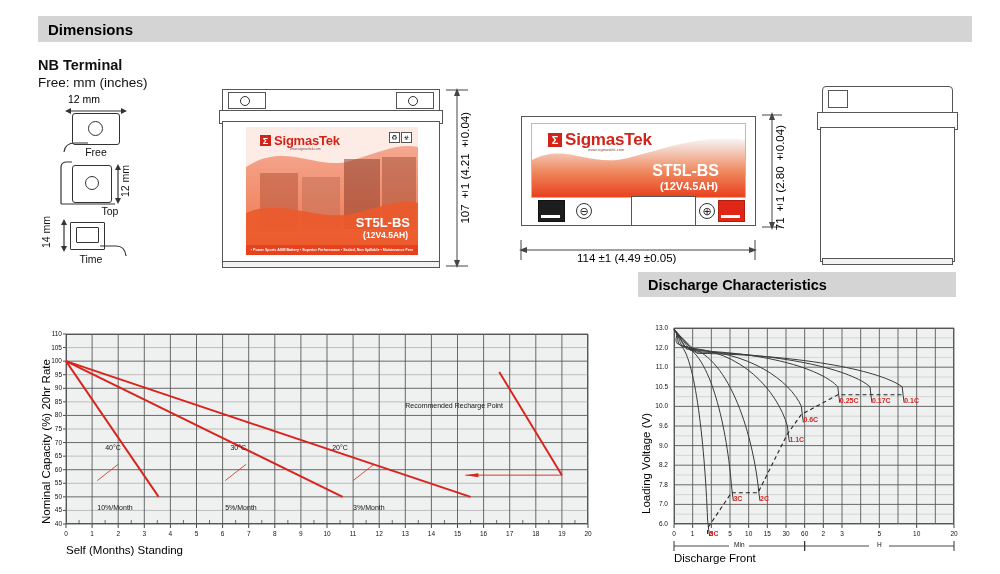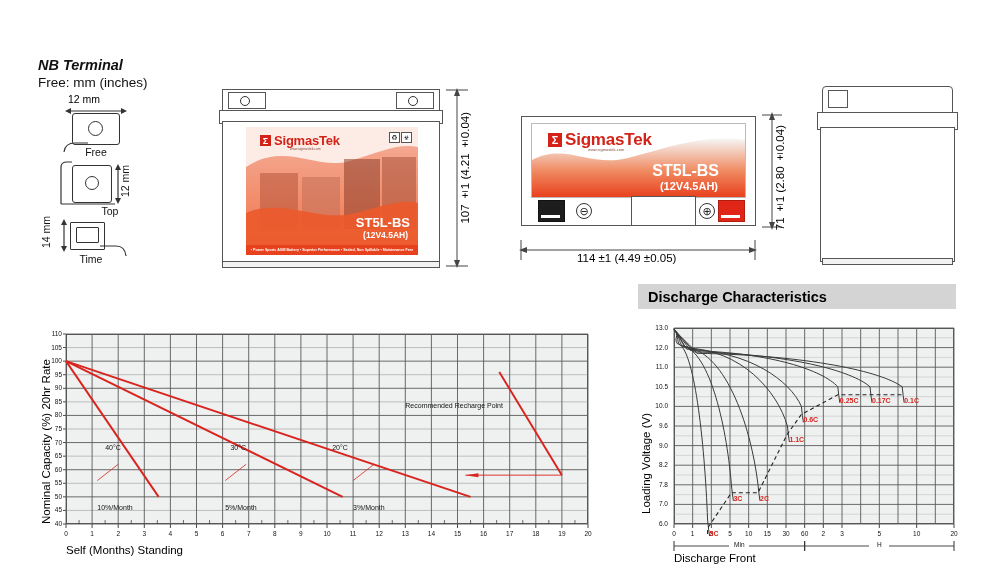--- a/index.html
+++ b/index.html
@@ -12,24 +12,24 @@
 
   
   .sec-bar{
     position:absolute;background:#d4d4d4;
     display:flex;align-items:center;
     font-weight:bold;color:#000;
     padding-left:10px;box-sizing:border-box;
   }
   #sec-dimensions{left:38px;top:16px;width:934px;height:26px;font-size:15px;}
   #sec-self{left:38px;top:282px;width:578px;height:25px;font-size:14.5px;}
-  #sec-disch{left:638px;top:284px;width:318px;height:25px;font-size:14.5px;}
+  #sec-disch{left:638px;top:272px;width:318px;height:25px;font-size:14.5px;}
 
   
-  #nb-title{position:absolute;left:38px;top:57px;font-size:14.5px;font-weight:bold;font-style:italic;}
+  #nb-title{position:absolute;left:38px;top:57px;font-size:14.5px;font-weight:bold;}
   #nb-unit{position:absolute;left:38px;top:75px;font-size:13.5px;}
 
   .term-box{position:absolute;border:1.4px solid #333;background:#fff;border-radius:3px;}
   .term-hole{position:absolute;border:1.4px solid #333;border-radius:50%;background:#fff;}
   .term-cap{position:absolute;font-size:10.5px;text-align:center;}
   .vlabel{position:absolute;font-size:10.5px;writing-mode:vertical-rl;transform:rotate(180deg);}
 
   
   .outline{position:absolute;border:1.3px solid #555;background:#fff;}
   .dimtxt{position:absolute;font-size:11.5px;color:#000;white-space:nowrap;}
@@ -66,20 +66,21 @@
   .axis-title.vert{writing-mode:vertical-rl;transform:rotate(180deg);}
   .note{position:absolute;font-size:7px;color:#111;white-space:nowrap;}
   .clabel{position:absolute;font-size:7px;color:#d8241d;font-weight:bold;white-space:nowrap;}
   svg{position:absolute;left:0;top:0;overflow:visible;}
 </style>
 </head>
 <body>
 
 <div class="page">
 
+  <div class="sec-bar" id="sec-dimensions">Dimensions</div>
 
   <div id="nb-title">NB Terminal</div>
   <div id="nb-unit">Free: mm (inches)</div>
 
   <div class="dimtxt" style="left:68px;top:93px;font-size:10.5px;">12 mm</div>
   <svg width="70" height="12" style="left:65px;top:106px;">
     <line x1="4" y1="5" x2="58" y2="5" stroke="#333" stroke-width="1.2"></line>
     <polygon points="0,5 6,2 6,8" fill="#333"></polygon>
       <polygon points="62,5 56,2 56,8" fill="#333"></polygon>
   </svg>

